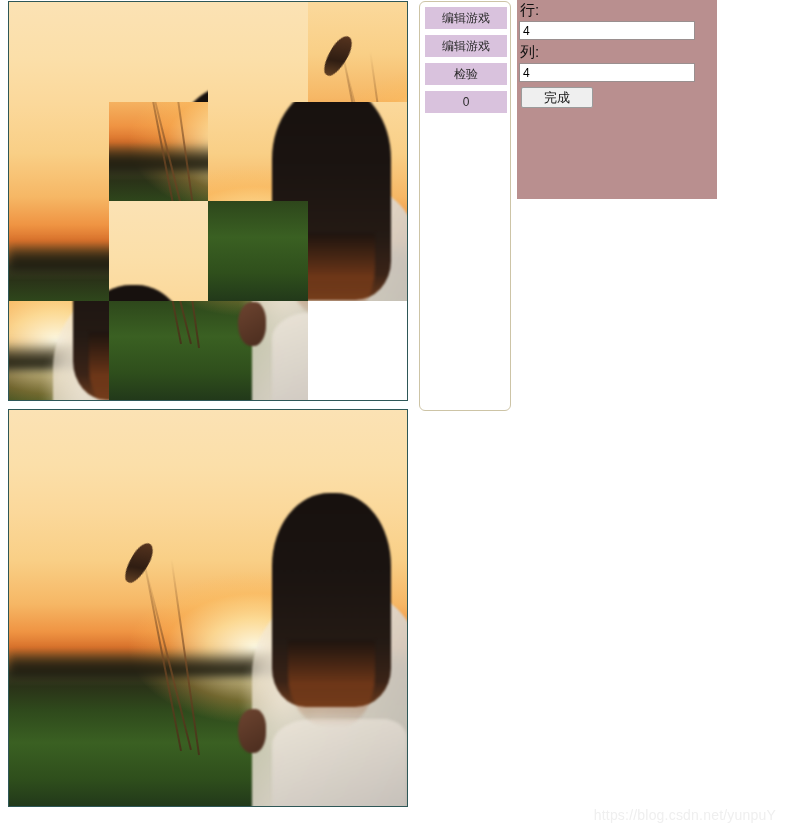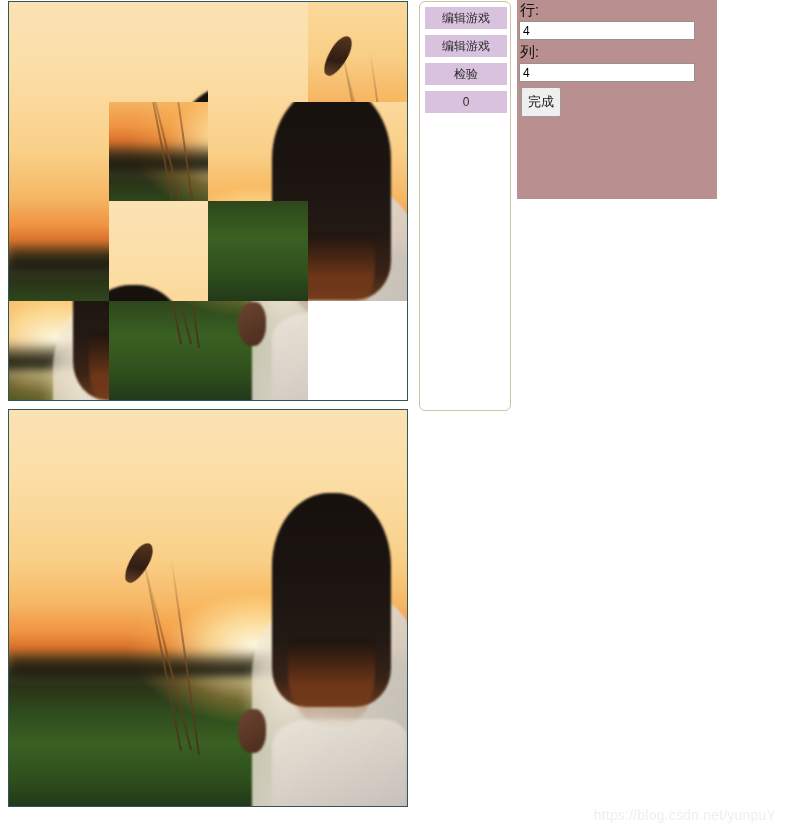--- a/index.html
+++ b/index.html
@@ -191,29 +191,29 @@
     margin: 1px 0 2px 0;
     background: #ffffff;
     border: 1px solid #9a8f8f;
     font-family: "Liberation Sans", sans-serif;
     font-size: 12px;
     color: #000000;
     padding: 0 3px;
   }
   #edit-dialog .done-btn {
     margin: 3px 0 0 2px;
-    min-width: 40px; height: 30px;
+    min-width: 40px; height: 21px;
     background: #efefef;
     border: 1px solid #9b9b9b;
     border-radius: 2px;
     font-family: "Liberation Sans", sans-serif;
     font-size: 13px;
     color: #111111;
     cursor: pointer;
-    padding: 0 6px;
+    padding: 0 22px;
   }
 
   
   #watermark {
     position: absolute; right: 12px; bottom: 10px;
     font-family: "Liberation Sans", sans-serif;
     font-size: 14px;
     color: #efefef;
     letter-spacing: 0.2px;
     white-space: nowrap;

